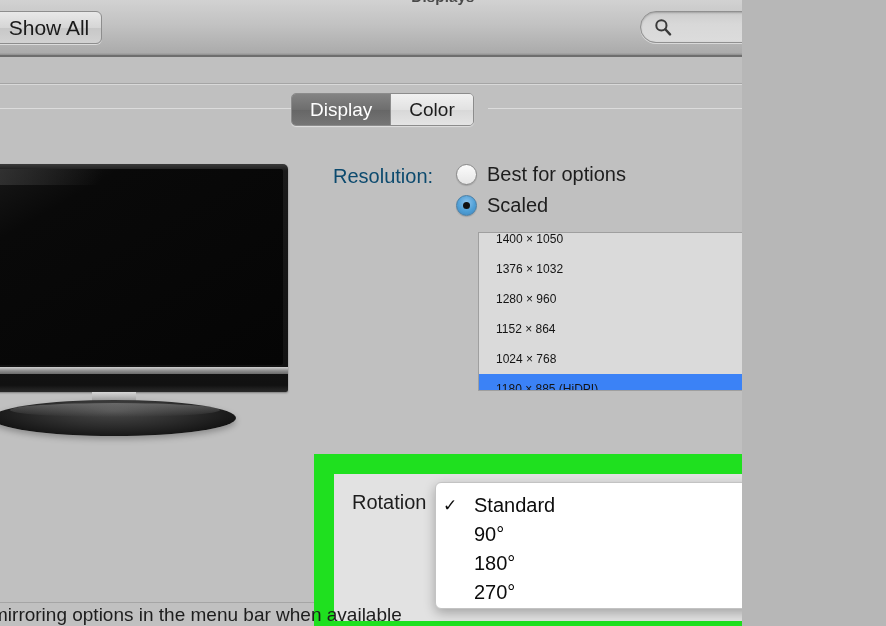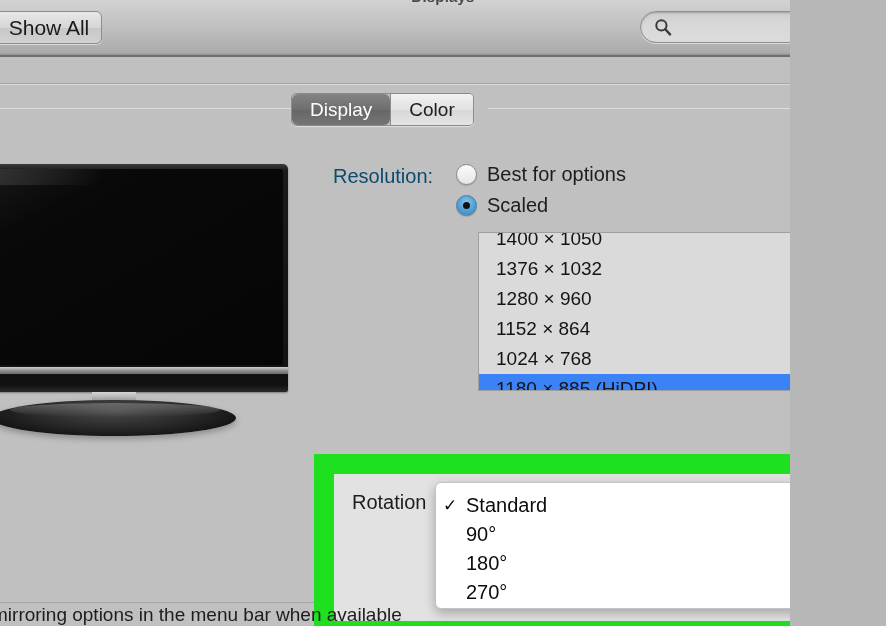--- a/index.html
+++ b/index.html
@@ -11,21 +11,20 @@
     font-family: "Liberation Sans", sans-serif;
     -webkit-font-smoothing: antialiased;
   }
 
   #screen {
     position: relative;
     width: 742px;
     height: 626px;
     overflow: hidden;
     background: #c0c0c0;
-    padding-left: 48px;
   }
 
   
   .toolbar {
     position: absolute;
     left: 0; top: 0;
     width: 886px;
     height: 57px;
     background: linear-gradient(to bottom, #d2d2d2 0%, #c2c2c2 45%, #ababab 96%, #8e8e8e 100%);
     border-bottom: 2px solid #6e6e6e;
@@ -115,21 +114,20 @@
     align-items: center;
     justify-content: center;
     padding: 0 18px;
     font-size: 19px;
     height: 100%;
     box-sizing: border-box;
   }
   .tab.active {
     background: linear-gradient(to bottom, #838383 0%, #6e6e6e 50%, #666 51%, #757575 100%);
     color: #ffffff;
-    border-radius: 6px;
   }
   .tab.inactive {
     background: linear-gradient(to bottom, #f1f1f1 0%, #e2e2e2 50%, #d8d8d8 51%, #e4e4e4 100%);
     color: #1c1c1c;
     border-left: 1px solid #8c8c8c;
   }
   .tab-hairline {
     position: absolute;
     top: 49px;
     height: 1px;
@@ -268,21 +266,21 @@
     background: #dadada;
     border: 1px solid #9f9f9f;
     border-right: 0;
     box-sizing: border-box;
     overflow: hidden;
   }
   .res-item {
     height: 30px;
     line-height: 30px;
     padding-left: 17px;
-    font-size: 19px;
+    font-size: 12px;
     color: #141414;
     white-space: nowrap;
   }
   .res-item.clipped { margin-top: -9px; }
   .res-item.selected { background: #3b82f6; }
 
   .res-scroll-track {
     position: absolute;
     left: 811px;
     top: 170px;
@@ -359,21 +357,21 @@
     font-size: 20px;
     color: #0c0c0c;
   }
   .menu-check {
     width: 28px;
     text-align: center;
     font-size: 17px;
     color: #0c0c0c;
     flex: none;
   }
-  .menu-label { margin-left: 2px; }
+  .menu-label { margin-left: 10px; }
 
   
   .bottom-text {
     position: absolute;
     left: -8px;
     top: 604px;
     font-size: 19px;
     color: #1d1d1d;
     white-space: nowrap;
   }

